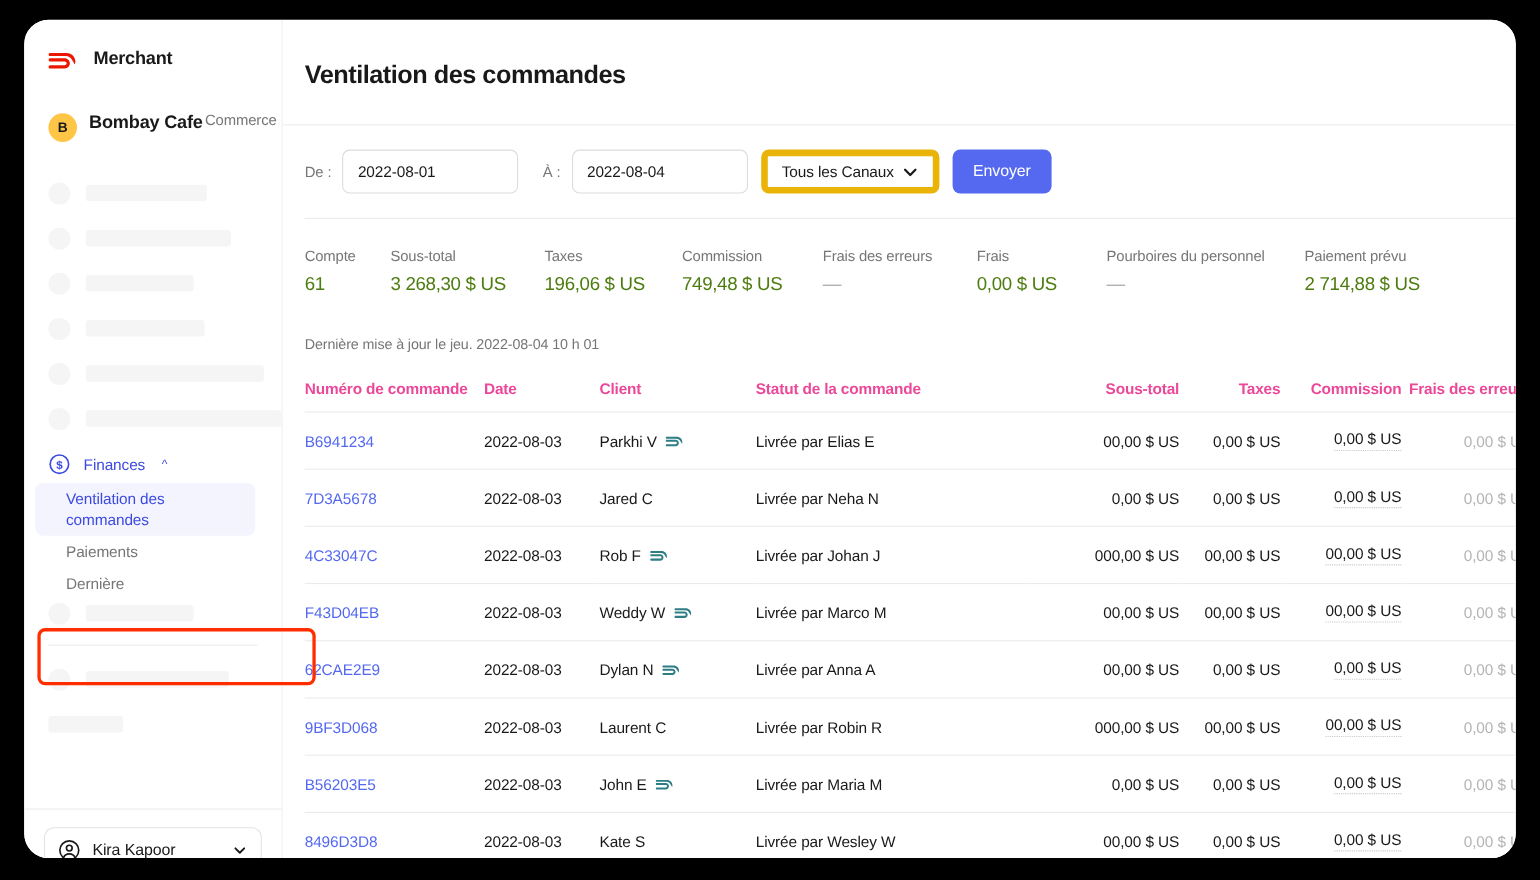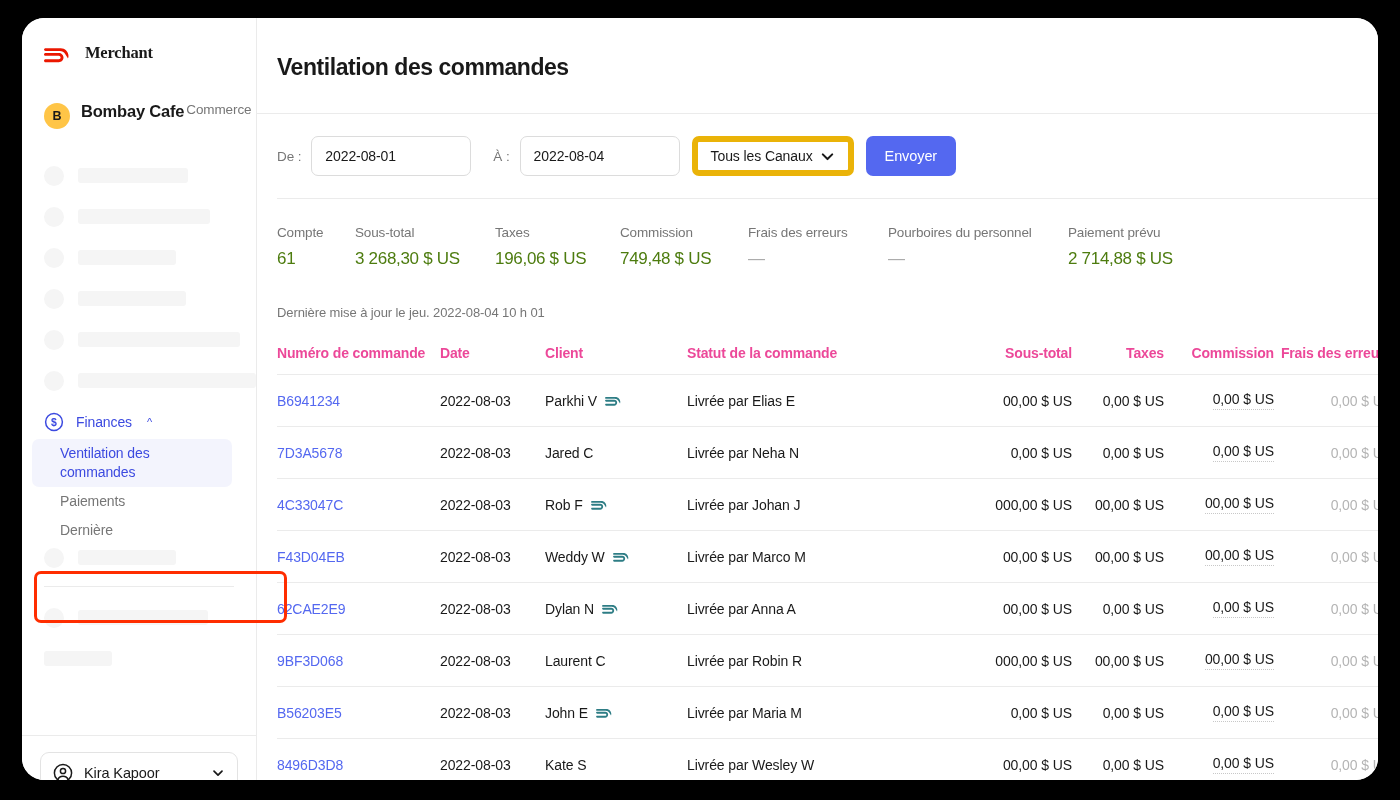--- a/index.html
+++ b/index.html
@@ -44,21 +44,20 @@
     gap: 11px;
     padding: 24px 0 0 22px;
     height: 52px;
   }
   .brand-logo { width: 30px; height: 22px; display: block; }
   .brand-name {
     font-size: 16.5px;
     font-weight: bold;
     color: #191919;
     letter-spacing: -0.2px;
-    font-family: Liberation Serif, serif;
   }
 
   .store {
     display: flex;
     align-items: flex-start;
     gap: 11px;
     padding: 38px 0 0 22px;
   }
   .store-avatar {
     width: 26px; height: 26px;
@@ -371,20 +370,24 @@
           <span class="stat-value">196,06 $ US</span>
         </div>
         <div class="stat" style="width: 128px;">
           <span class="stat-label">Commission</span>
           <span class="stat-value">749,48 $ US</span>
         </div>
         <div class="stat" style="width: 140px;">
           <span class="stat-label">Frais des erreurs</span>
           <span class="stat-value muted">—</span>
         </div>
+        <div class="stat" style="width: 118px;">
+          <span class="stat-label">Frais</span>
+          <span class="stat-value">0,00 $ US</span>
+        </div>
         <div class="stat" style="width: 180px;">
           <span class="stat-label">Pourboires du personnel</span>
           <span class="stat-value muted">—</span>
         </div>
         <div class="stat" style="width: 150px;">
           <span class="stat-label">Paiement prévu</span>
           <span class="stat-value">2 714,88 $ US</span>
         </div>
       </div>
 

